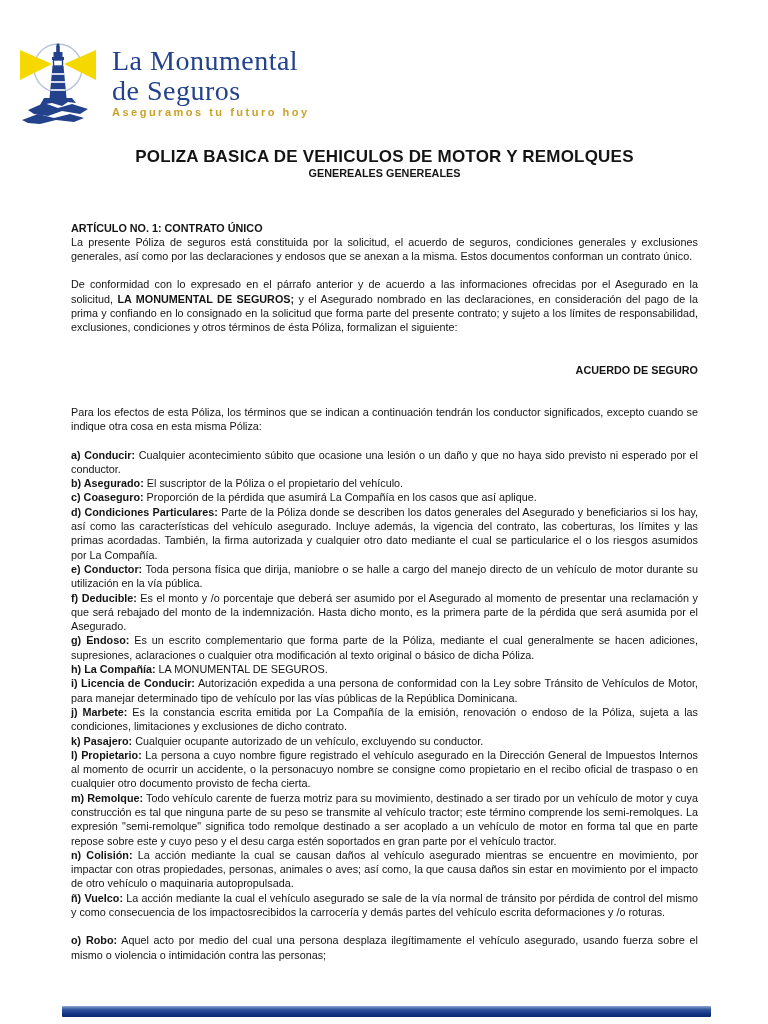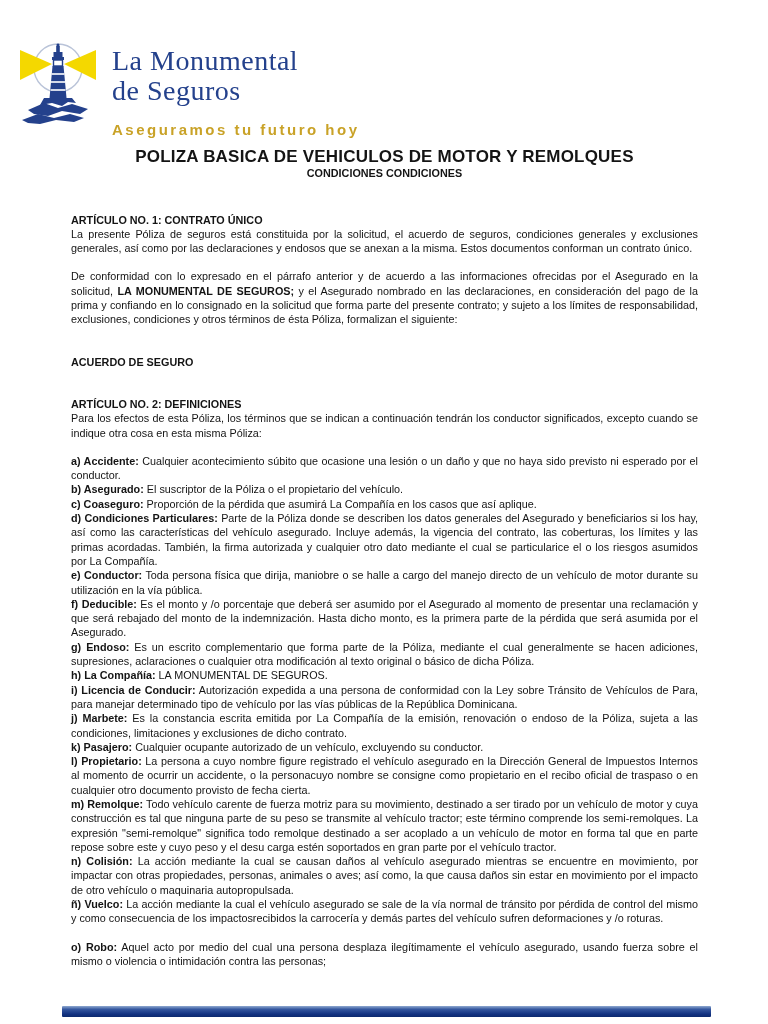--- a/index.html
+++ b/index.html
@@ -14,38 +14,38 @@
   
   .logo { position:absolute; top:36px; left:14px; display:flex; align-items:flex-start; }
   .logo-mark { width:92px; height:92px; flex:0 0 auto; }
   .logo-text { margin-left:6px; padding-top:10px; }
   .logo-name {
     font-family:"Liberation Serif", serif;
     font-size:28px; line-height:30px;
     color:#24418c; letter-spacing:0.5px;
   }
   .logo-tagline {
-    margin-top:15px;
-    font-size:15px; font-weight:bold; letter-spacing:2.5px;
+    margin-top:0;
+    font-size:11px; font-weight:bold; letter-spacing:2.5px;
     color:#c9a227;
   }
   
   .col { margin:0 70px 0 71px; }
   .title {
     margin:150px 0 0 0; text-align:center;
     font-size:17px; font-weight:bold; letter-spacing:0.2px;
   }
   .subtitle { margin:2px 0 0 0; text-align:center; font-size:10.8px; font-weight:bold; }
   .body-text { font-size:10.8px; line-height:14.3px; text-align:justify; }
   .heading { font-weight:bold; margin:0; }
   .para { margin:0; }
   .gap-top { margin-top:14px; }
-  .art1 { margin-top:32px; }
+  .art1 { margin-top:40px; }
   .center-heading {
-    text-align:left; font-weight:bold; font-size:10.8px;
+    text-align:right; font-weight:bold; font-size:10.8px;
     margin:28px 0 28px 0;
   }
   .intro { margin:0; }
   .defs { margin-top:14px; }
   .def { margin:0; }
   .def b { font-weight:bold; }
   .def.gap-top { margin-top:14px; }
   
   .footer { margin-top:12px; font-size:8.8px; line-height:11px; }
   .footer-doc { font-weight:bold; }
@@ -83,50 +83,49 @@
       <div class="logo-name">
         <div>La Monumental</div>
         <div>de Seguros</div>
       </div>
       <div class="logo-tagline">Aseguramos tu futuro hoy</div>
     </div>
   </header>
 
   <div class="col body-text">
     <h1 class="title">POLIZA BASICA DE VEHICULOS DE MOTOR Y REMOLQUES</h1>
-    <h2 class="subtitle">CONDICIONES CONDICIONES</h2>
+    <h2 class="subtitle">GENEREALES GENEREALES</h2>
 
     <section class="art1">
       <p class="heading">ARTÍCULO NO. 1: CONTRATO ÚNICO</p>
       <p class="para">La presente Póliza de seguros está constituida por la solicitud, el acuerdo de seguros, condiciones generales y exclusiones generales, así como por las declaraciones y endosos que se anexan a la misma. Estos documentos conforman un contrato único.</p>
       <p class="para gap-top"><span>De conformidad con lo expresado en el párrafo anterior y de acuerdo a las informaciones ofrecidas por el Asegurado en la solicitud, </span><b>LA MONUMENTAL DE SEGUROS;</b><span> y el Asegurado nombrado en las declaraciones, en consideración del pago de la prima y confiando en lo consignado en la solicitud que forma parte del presente contrato; y sujeto a los límites de responsabilidad, exclusiones, condiciones y otros términos de ésta Póliza, formalizan el siguiente:</span></p>
     </section>
 
     <p class="center-heading">ACUERDO DE SEGURO</p>
 
     <section>
-      <p class="heading">ARTÍCULO NO. 2: DEFINICIONES</p>
       <p class="intro">Para los efectos de esta Póliza, los términos que se indican a continuación tendrán los conductor significados, excepto cuando se indique otra cosa en esta misma Póliza:</p>
     </section>
 
     <section class="defs">
-      <p class="def"><b>a) Accidente:</b><span> Cualquier acontecimiento súbito que ocasione una lesión o un daño y que no haya sido previsto ni esperado por el conductor.</span></p>
+      <p class="def"><b>a) Conducir:</b><span> Cualquier acontecimiento súbito que ocasione una lesión o un daño y que no haya sido previsto ni esperado por el conductor.</span></p>
       <p class="def"><b>b) Asegurado:</b><span> El suscriptor de la Póliza o el propietario del vehículo.</span></p>
       <p class="def"><b>c) Coaseguro:</b><span> Proporción de la pérdida que asumirá La Compañía en los casos que así aplique.</span></p>
       <p class="def"><b>d) Condiciones Particulares:</b><span> Parte de la Póliza donde se describen los datos generales del Asegurado y beneficiarios si los hay, así como las características del vehículo asegurado. Incluye además, la vigencia del contrato, las coberturas, los límites y las primas acordadas. También, la firma autorizada y cualquier otro dato mediante el cual se particularice el o los riesgos asumidos por La Compañía.</span></p>
       <p class="def"><b>e) Conductor:</b><span> Toda persona física que dirija, maniobre o se halle a cargo del manejo directo de un vehículo de motor durante su utilización en la vía pública.</span></p>
       <p class="def"><b>f) Deducible:</b><span> Es el monto y /o porcentaje que deberá ser asumido por el Asegurado al momento de presentar una reclamación y que será rebajado del monto de la indemnización.  Hasta dicho monto, es la primera parte de la pérdida que será asumida por el Asegurado.</span></p>
       <p class="def"><b>g) Endoso:</b><span> Es un escrito complementario que forma parte de la Póliza, mediante el cual generalmente se hacen adiciones, supresiones, aclaraciones o cualquier otra modificación al texto original o básico de dicha Póliza.</span></p>
       <p class="def"><b>h) La Compañía:</b><span> LA MONUMENTAL DE SEGUROS.</span></p>
-      <p class="def"><b>i) Licencia de Conducir:</b><span> Autorización expedida a una persona de conformidad con la Ley sobre Tránsito de Vehículos de Para, para manejar determinado tipo de vehículo por las vías públicas de la República Dominicana.</span></p>
+      <p class="def"><b>i) Licencia de Conducir:</b><span> Autorización expedida a una persona de conformidad con la Ley sobre Tránsito de Vehículos de Motor, para manejar determinado tipo de vehículo por las vías públicas de la República Dominicana.</span></p>
       <p class="def"><b>j) Marbete:</b><span> Es la constancia escrita emitida por La Compañía de la emisión, renovación o endoso de la Póliza, sujeta a las condiciones, limitaciones y exclusiones de dicho contrato.</span></p>
       <p class="def"><b>k) Pasajero:</b><span> Cualquier ocupante autorizado de un vehículo, excluyendo su conductor.</span></p>
       <p class="def"><b>l) Propietario:</b><span> La persona a cuyo nombre figure registrado el vehículo asegurado en la Dirección General de Impuestos Internos al momento de ocurrir un accidente, o la personacuyo nombre se consigne como propietario en el recibo oficial de traspaso o en cualquier otro documento provisto de fecha cierta.</span></p>
       <p class="def"><b>m) Remolque:</b><span> Todo vehículo carente de fuerza motriz para su movimiento, destinado a ser tirado por un vehículo de motor y cuya construcción es tal que ninguna parte de su peso se transmite al vehículo tractor; este término comprende los semi-remolques. La expresión "semi-remolque" significa todo remolque destinado a ser acoplado a un vehículo de motor en forma tal que en parte repose sobre este y cuyo peso  y el desu carga estén soportados en gran parte por el vehículo tractor.</span></p>
       <p class="def"><b>n) Colisión:</b><span> La acción mediante la cual se causan daños al vehículo asegurado mientras se encuentre en movimiento, por impactar con otras propiedades, personas, animales o aves; así como, la que causa daños sin estar en movimiento por el impacto de otro vehículo o maquinaria autopropulsada.</span></p>
-      <p class="def"><b>ñ) Vuelco:</b><span> La acción mediante la cual el vehículo asegurado se sale de la vía normal de tránsito por pérdida de control del mismo y como consecuencia de los impactosrecibidos la carrocería y demás partes del vehículo sufren deformaciones y /o roturas.</span></p>
+      <p class="def"><b>ñ) Vuelco:</b><span> La acción mediante la cual el vehículo asegurado se sale de la vía normal de tránsito por pérdida de control del mismo y como consecuencia de los impactosrecibidos la carrocería y demás partes del vehículo escrita deformaciones y /o roturas.</span></p>
       <p class="def gap-top"><b>o) Robo:</b><span> Aquel acto por medio del cual una persona desplaza ilegítimamente el vehículo asegurado, usando fuerza sobre el mismo o violencia o intimidación contra las personas;</span></p>
     </section>
 
   </div>
 
   <div class="bottom-bar"></div>
 </div>
 
 </body></html>

